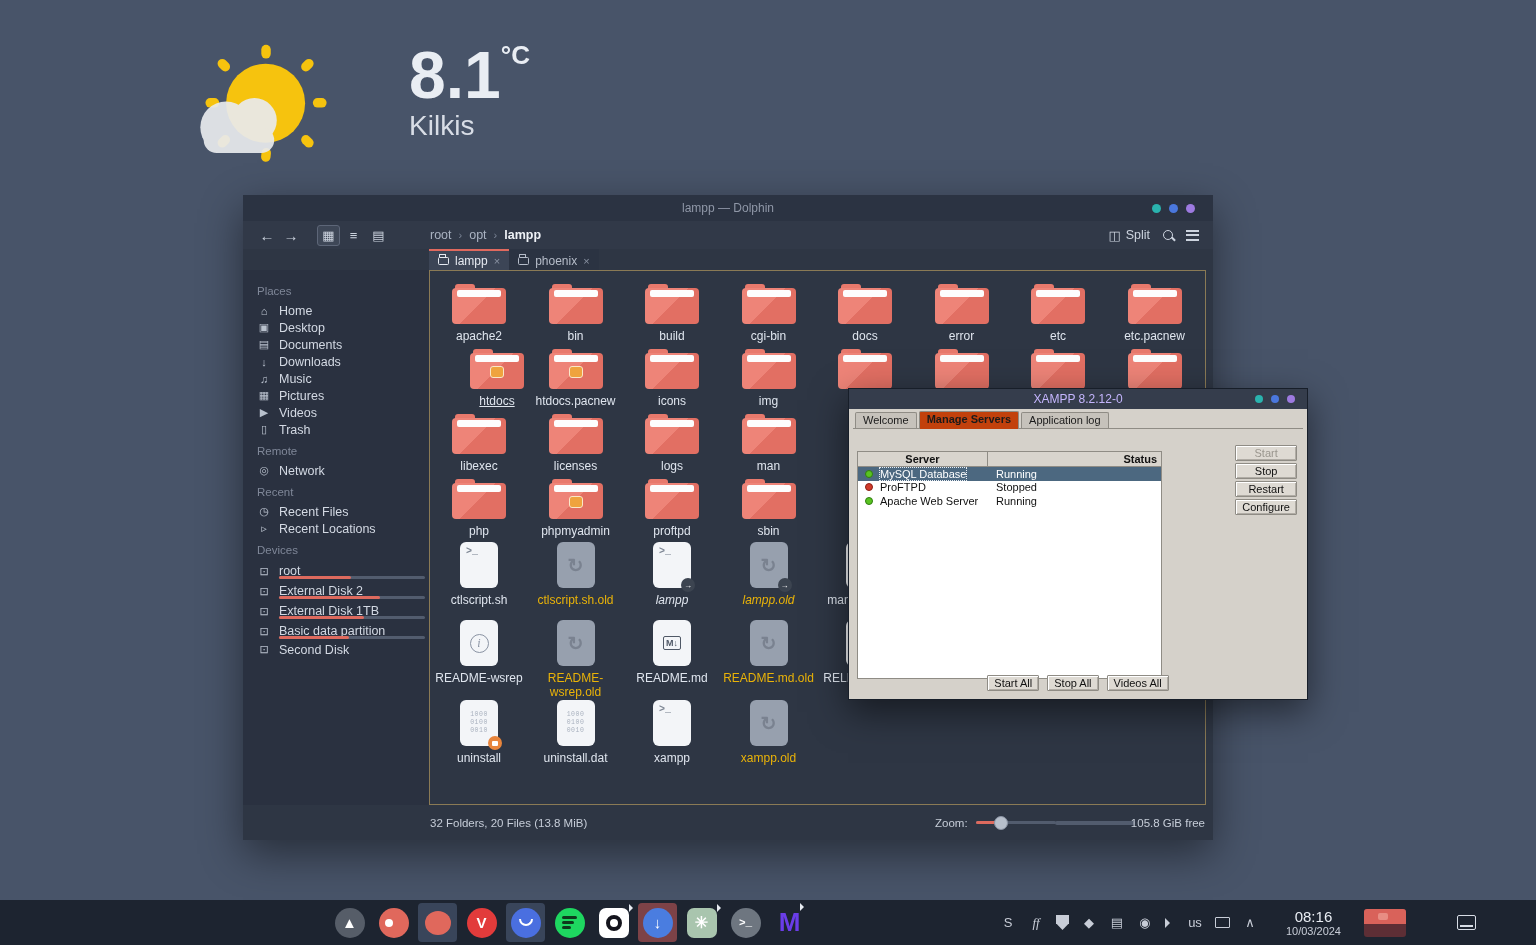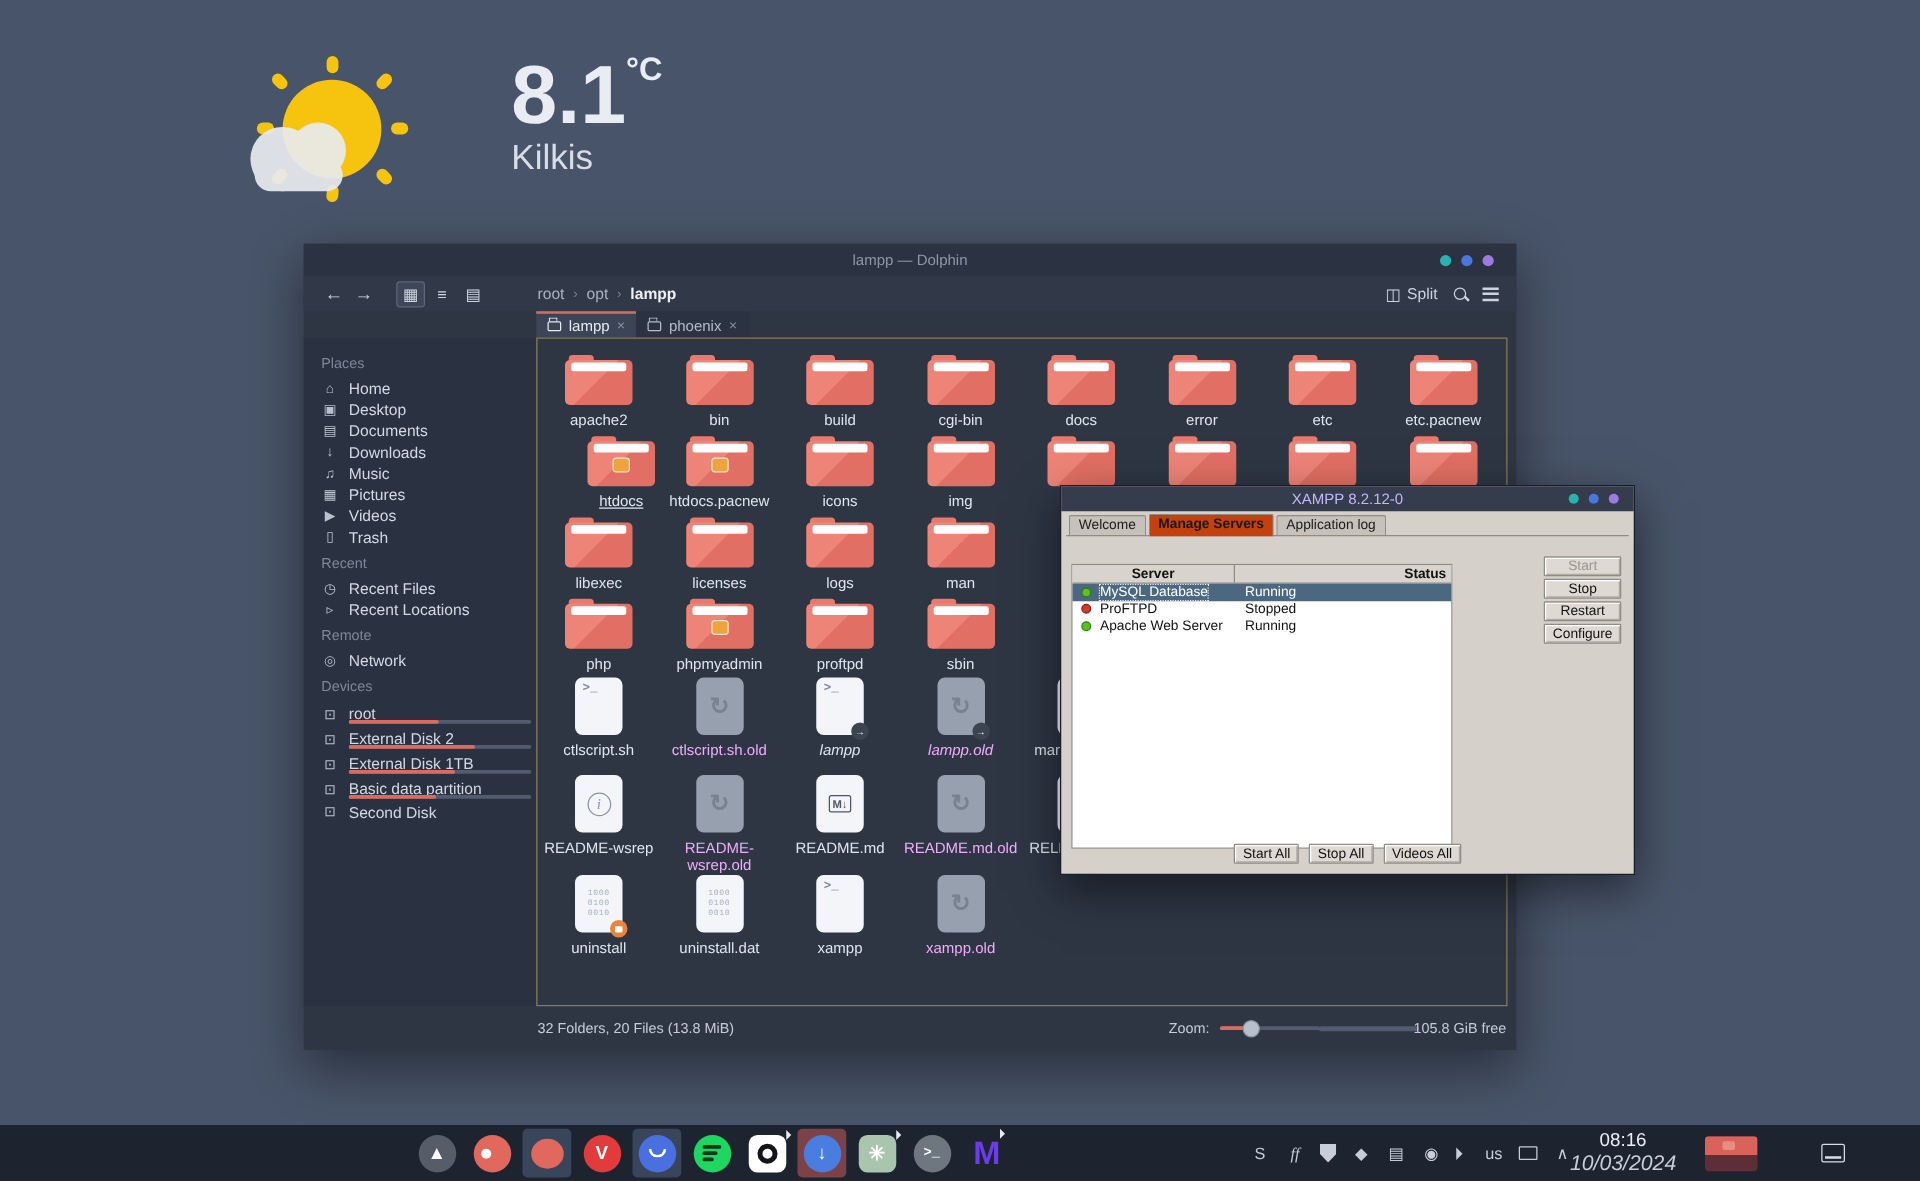--- a/index.html
+++ b/index.html
@@ -56,21 +56,21 @@
   .side-head { font-size:11.5px; color:#7f8798; margin:7px 0 5px 0; }
   .side-item { display:flex; align-items:center; gap:8px; height:17px; font-size:12.5px; color:#d3d9e3; position:relative; }
   .side-item .g { width:14px; text-align:center; font-size:11px; color:#b9c1cd; flex:none; }
   .side-item .usage { position:absolute; left:22px; top:15px; width:146px; height:2.5px; background:#525c6e; border-radius:2px; }
   .side-item .usage i { display:block; height:100%; background:#dd6a5e; border-radius:2px; }
 
   #contentbox { position:absolute; left:186px; top:75px; width:777px; bottom:35px; border:1px solid #8a7a55; background:#2e3644; }
   #grid { position:relative; width:100%; height:100%; }
   .fitem { position:absolute; width:96px; display:flex; flex-direction:column; align-items:center; }
   .fitem .label { margin-top:5px; font-size:12px; color:#dfe5ee; text-align:center; width:94px; line-height:1.18; word-wrap:break-word; }
-  .fitem.dim .label { color:#f0abfc; }
+  .fitem.dim .label { color:#eab308; }
   .fitem.italic .label { font-style:italic; }
   .fitem.underline .label { text-decoration:underline; }
   .fitem.partial .label { transform:translateX(-26px); }
 
   .folder { width:54px; height:40px; position:relative; }
   .folder .tab { position:absolute; left:3px; top:0; width:20px; height:9px; background:#e8796c; border-radius:3px 3px 0 0; }
   .folder .fbody { position:absolute; left:0; top:4px; width:54px; height:36px; background:linear-gradient(135deg,#ee8478 48%,#e26f63 48%); border-radius:4px; }
   .folder .paper { position:absolute; left:5px; top:6px; width:44px; height:7px; background:#fdfdfd; border-radius:2px; }
   .folder .badge { position:absolute; left:20px; top:17px; width:14px; height:12px; background:#efa33e; border-radius:3px; border:1px solid #fae6c8; }
 
@@ -144,21 +144,21 @@
   .redellipse { width:26px; height:24px; background:#e0685c; border-radius:50%; }
   .innerdot { position:absolute; left:6px; top:11px; width:8px; height:8px; background:#fff; border-radius:50%; }
 
   #tray { position:absolute; right:278px; display:flex; align-items:center; gap:12px; color:#c8cdd7; }
   .tico { font-size:13px; width:16px; text-align:center; }
   .tico.shield { width:13px; height:15px; background:#c8cdd7; clip-path:polygon(0 0,100% 0,100% 55%,50% 100%,0 55%); }
   .tico.screen { width:15px; height:11px; border:1.6px solid #c8cdd7; border-radius:1px; }
   .spk2 { display:inline-block; width:0; height:0; border:5px solid transparent; border-right-color:#c8cdd7; transform:rotate(180deg); }
   #clock { position:absolute; right:195px; text-align:center; color:#e9edf3; line-height:1.15; }
   #clock .t { font-size:15px; }
-  #clock .d { font-size:17px; color:#c8cdd7;font-style:italic; }
+  #clock .d { font-size:11px; color:#c8cdd7; }
   #miniwin { position:absolute; right:130px; width:42px; height:28px; border-radius:3px; background:#5d2e35; overflow:hidden; }
   #miniwin i { display:block; height:15px; background:#d9625a; position:relative; }
   #miniwin i::after { content:""; position:absolute; left:14px; top:4px; width:10px; height:7px; background:#e88d83; border-radius:2px; }
   #showdesk { position:absolute; right:60px; width:19px; height:15px; border:1.5px solid #d8dde6; border-radius:2px; }
   #showdesk::after { content:""; position:absolute; left:2px; right:2px; bottom:2px; height:2px; background:#d8dde6; }
 </style>
 </head>
 <body>
 
 <div class="watermark" id="wm1">USD</div>
@@ -272,35 +272,35 @@
         <div class="side-item">
           <span class="g">▶</span>
           <span>Videos</span>
         </div>
         <div class="side-item">
           <span class="g">▯</span>
           <span>Trash</span>
         </div>
       </div>
       <div class="side-section">
+        <div class="side-head">Remote</div>
+        <div class="side-item">
+          <span class="g">◎</span>
+          <span>Network</span>
+        </div>
+      </div>
+      <div class="side-section">
         <div class="side-head">Recent</div>
         <div class="side-item">
           <span class="g">◷</span>
           <span>Recent Files</span>
         </div>
         <div class="side-item">
           <span class="g">▹</span>
           <span>Recent Locations</span>
-        </div>
-      </div>
-      <div class="side-section">
-        <div class="side-head">Remote</div>
-        <div class="side-item">
-          <span class="g">◎</span>
-          <span>Network</span>
         </div>
       </div>
       <div class="side-section">
         <div class="side-head">Devices</div>
         <div class="side-item" style="height: 20px;">
           <span class="g">⊡</span>
           <span>root</span>
           <span class="usage">
             <i style="width: 49%;"></i>
           </span>

